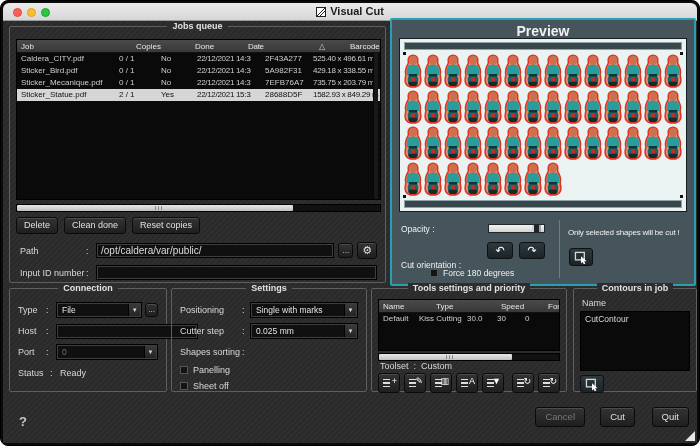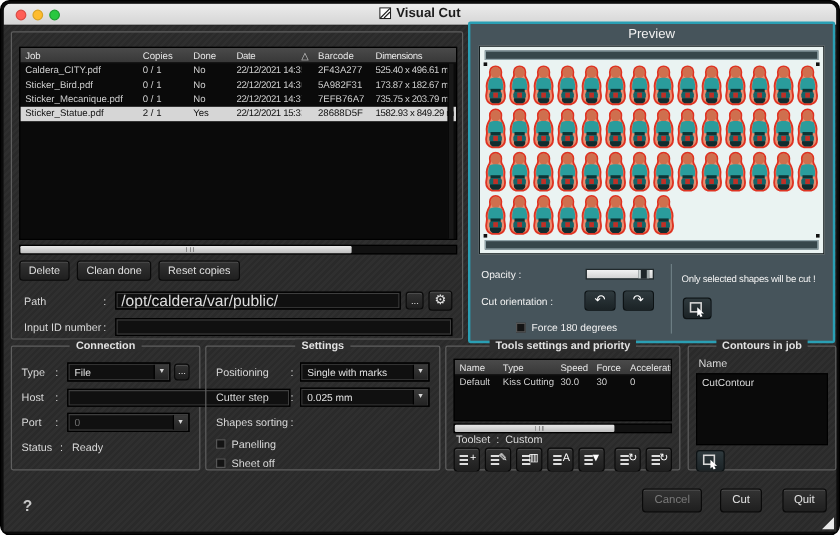--- a/index.html
+++ b/index.html
@@ -13,51 +13,51 @@
   .light.green{left:38px;background:#28c840;border:1px solid #1f9e33;}
   #title-wrap{position:absolute;left:0;right:0;top:2px;text-align:center;font-size:11px;font-weight:bold;color:#1c1c1c;}
   #title-wrap svg{vertical-align:-2px;margin-right:4px;}
   
   #content{position:absolute;left:2px;top:20px;right:2px;bottom:2px;background:repeating-linear-gradient(135deg,#2f2f2f 0 2px,#2a2a2a 2px 4px);}
   .groupbox{position:absolute;border:1px solid #5f5f5f;border-radius:2px;}
   .gb-title{position:absolute;top:-6px;left:0;right:0;text-align:center;font-size:9px;font-weight:bold;color:#e2e2e2;pointer-events:none;}
   .gb-title span{background:#2d2d2d;padding:0 5px;}
   
   #jobs-table{position:absolute;left:6px;top:12px;width:365px;height:161px;border:1px solid #000;background:#0a0a0a;font-size:8px;color:#cfcfcf;overflow:hidden;}
-  .thead{display:flex;height:13px;line-height:13px;background:linear-gradient(#4a4a4a,#383838);color:#e6e6e6;border-bottom:1px solid #111;}
+  .thead{display:flex;height:13px;line-height:13px;background:linear-gradient(#4a4a4a,#383838);color:#e6e6e6;border-bottom:1px solid #111;gap:17px;}
   .thead span{padding-left:4px;white-space:nowrap;overflow:hidden;}
   .trow{display:flex;height:12px;line-height:12px;white-space:nowrap;}
   .trow span{padding-left:4px;overflow:hidden;white-space:nowrap;}
   .trow.selected{background:#d6d6d6;color:#101010;}
   .c-job{width:98px;flex:0 0 98px;}
   .c-copies{width:42px;flex:0 0 42px;}
   .c-done{width:36px;flex:0 0 36px;}
   .c-date{width:58px;flex:0 0 58px;letter-spacing:-0.3px;}
   .c-sort{width:10px;flex:0 0 10px;padding-left:0!important;color:#cfcfcf;}
   .c-barcode{width:48px;flex:0 0 48px;}
   .c-dims{flex:1;letter-spacing:-0.3px;}
   #jobs-vtrack{position:absolute;right:7px;top:26px;width:5px;height:146px;background:#181818;border-left:1px solid #060606;}
   .hscroll{position:absolute;height:8px;background:#111;border:1px solid #000;}
   .hthumb{position:absolute;left:0;top:0;bottom:0;background:linear-gradient(#e8e8e8,#bfbfbf);border-radius:1px;}
   .grip{position:absolute;top:1px;bottom:1px;left:50%;width:7px;background:repeating-linear-gradient(90deg,#8a8a8a 0 1px,transparent 1px 3px);}
   
   .btn{display:inline-block;background:linear-gradient(#333,#1f1f1f);border:1px solid #0a0a0a;box-shadow:inset 0 1px 0 #4c4c4c;border-radius:3px;color:#e0e0e0;font-size:9px;padding:2px 7px;line-height:11px;cursor:default;}
   .btn.disabled{color:#7a7a7a;}
-  .field{background:#101010;border:1px solid #000;box-shadow:inset 0 0 0 1px #3e3e3e;color:#dddddd;font-size:13px;font-family:"Liberation Sans","DejaVu Sans",sans-serif;padding:1px 4px;height:15px;}
+  .field{background:#101010;border:1px solid #000;box-shadow:inset 0 0 0 1px #3e3e3e;color:#dddddd;font-size:10px;font-family:"Liberation Sans","DejaVu Sans",sans-serif;padding:1px 4px;height:15px;}
   input.field{outline:none;}
   .combo{position:relative;background:#101010;border:1px solid #000;box-shadow:inset 0 0 0 1px #3e3e3e;color:#e2e2e2;font-size:8.5px;height:16px;line-height:14px;padding:0 16px 0 5px;white-space:nowrap;overflow:hidden;}
   .combo .arrow{position:absolute;right:1px;top:1px;bottom:1px;width:12px;background:linear-gradient(#3a3a3a,#242424);color:#d8d8d8;font-size:6px;text-align:center;line-height:13px;border-left:1px solid #000;}
   .combo.disabled{color:#6f6f6f;}
   .checkbox{display:inline-block;width:8px;height:8px;background:#141414;border:1px solid #555;vertical-align:-1px;margin-right:5px;}
   .lbl{font-size:9px;color:#d8d8d8;white-space:nowrap;}
   .frow{display:flex;align-items:center;height:18px;margin:0 8px;}
   .frow .lbl{flex:0 0 auto;}
   
   #preview-box{position:absolute;left:387px;top:-3px;width:306px;height:268px;border:2px solid #2a9fb4;background:#46545b;border-radius:2px;}
-  #preview-title{position:absolute;top:3px;left:0;right:0;text-align:center;font-size:11px;font-weight:normal;color:#f0f0f0;}
+  #preview-title{position:absolute;top:3px;left:0;right:0;text-align:center;font-size:14px;font-weight:bold;color:#f0f0f0;}
   #preview-canvas{position:absolute;left:7px;top:18px;width:288px;height:174px;background:#eaf3f2;border:1px solid #141d1f;}
   .strip{position:absolute;left:4px;right:4px;height:8px;background:#37474b;border:1px solid #8fa3a8;}
   .strip.top{top:3px;} .strip.bottom{bottom:3px;}
   .regmark{position:absolute;width:3px;height:3px;background:#111;}
   #statue-rows{position:absolute;left:3px;top:15px;right:3px;bottom:13px;overflow:hidden;}
   .s-row{display:flex;height:36px;}
   svg.statue{width:20px;height:35px;flex:0 0 20px;}
   #preview-controls{position:absolute;left:0;right:0;top:196px;bottom:0;font-size:8.5px;color:#f2f2f2;}
   .pc-label{position:absolute;white-space:nowrap;text-align:right;}
   #opacity-slider{position:absolute;left:96px;top:8px;width:57px;height:9px;background:linear-gradient(#f2f2f2,#d2d2d2);border:1px solid #20282b;}
@@ -97,20 +97,21 @@
       <svg width="10" height="10" viewBox="0 0 10 10">
           <rect x="0.5" y="0.5" width="9" height="9" fill="#fff" stroke="#222"></rect>
           <path d="M1 9 L9 1 M4 9 L9 4" stroke="#222" stroke-width="1" fill="none"></path>
         </svg><span>Visual Cut</span>
     </div>
   </div>
 
   <div id="content">
 
     <div class="groupbox" style="left:6px;top:5px;width:377px;height:257px;">
+      <div class="gb-title"><span>Jobs queue</span></div>
 
       <div id="jobs-table">
         <div class="thead">
           <span class="c-job">Job</span>
           <span class="c-copies">Copies</span>
           <span class="c-done">Done</span>
           <span class="c-date">Date</span>
           <span class="c-sort">△</span>
           <span class="c-barcode">Barcode</span>
           <span class="c-dims">Dimensions</span>
@@ -125,21 +126,21 @@
               <span class="c-barcode">2F43A277</span>
               <span class="c-dims">525.40 x 496.61 m</span>
             </div>
             <div class="trow">
               <span class="c-job">Sticker_Bird.pdf</span>
               <span class="c-copies">0 / 1</span>
               <span class="c-done">No</span>
               <span class="c-date">22/12/2021 14:36</span>
               <span class="c-sort"></span>
               <span class="c-barcode">5A982F31</span>
-              <span class="c-dims">173.87 x 182.67 m</span>
+              <span class="c-dims">429.18 x 338.55 m</span>
             </div>
             <div class="trow">
               <span class="c-job">Sticker_Mecanique.pdf</span>
               <span class="c-copies">0 / 1</span>
               <span class="c-done">No</span>
               <span class="c-date">22/12/2021 14:37</span>
               <span class="c-sort"></span>
               <span class="c-barcode">7EFB76A7</span>
               <span class="c-dims">735.75 x 203.79 m</span>
             </div>
@@ -654,21 +655,21 @@
             </div>
           </div>
       </div>
 
       <div id="preview-controls">
         <span class="pc-label" style="left:9px;top:8px;">Opacity :</span>
         <div id="opacity-slider">
             <div id="opacity-handle"></div>
           </div>
 
-        <span class="pc-label" style="left:9px;top:30px;">Cut orientation :</span>
+        <span class="pc-label" style="left:9px;top:44px;">Cut orientation :</span>
         <span class="orient-btn" style="left:95px;"><span>↶</span></span>
         <span class="orient-btn" style="left:127px;"><span>↷</span></span>
 
         <span class="pc-label" style="left:10px;top:52px;padding-left:28px;"><span class="checkbox"></span><span>Force 180 degrees</span></span>
 
         <div id="pc-divider"></div>
 
         <span class="pc-label note-text" style="left:176px;top:12px;font-size:8px;">Only selected shapes will be cut !</span>
         <span class="selbtn" style="position:absolute;left:177px;top:32px;"><svg width="15" height="14" viewBox="0 0 16 15">
     <rect x="1.5" y="1.5" width="9.5" height="8" fill="none" stroke="#d8d8d8" stroke-width="1.4"></rect>

